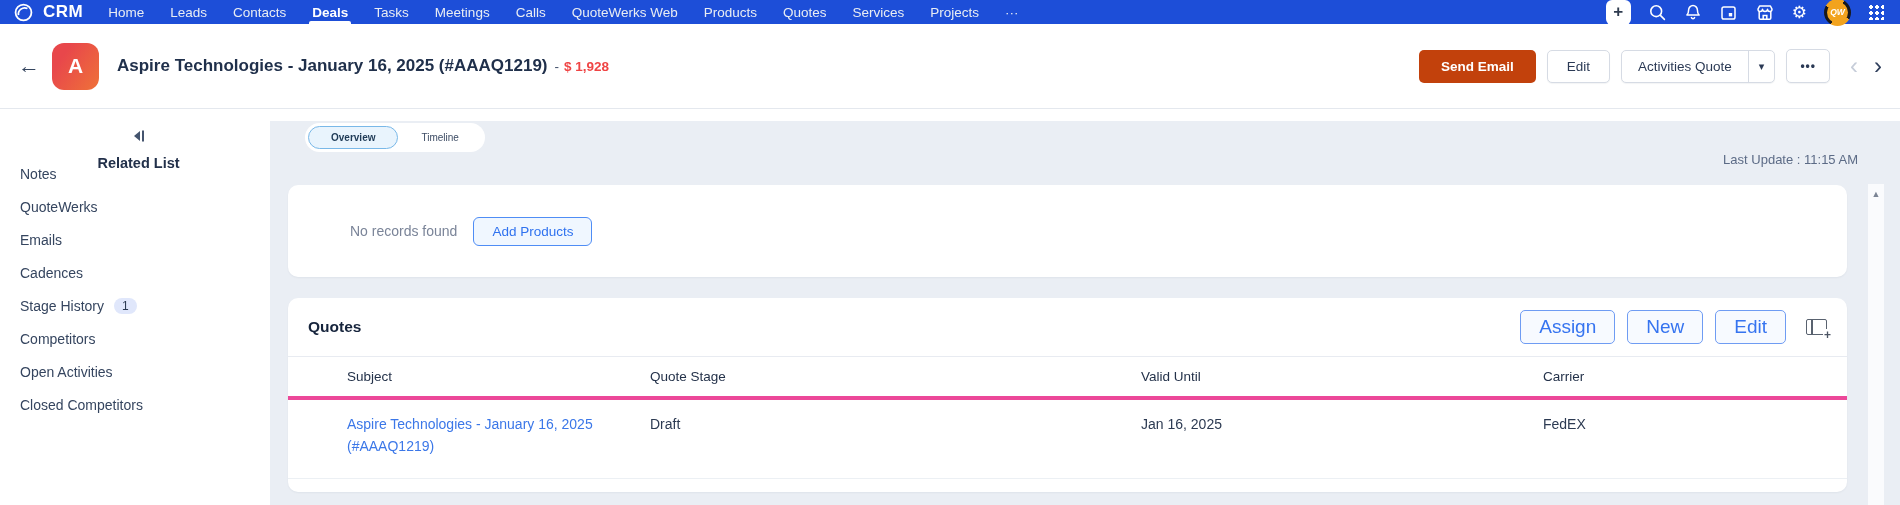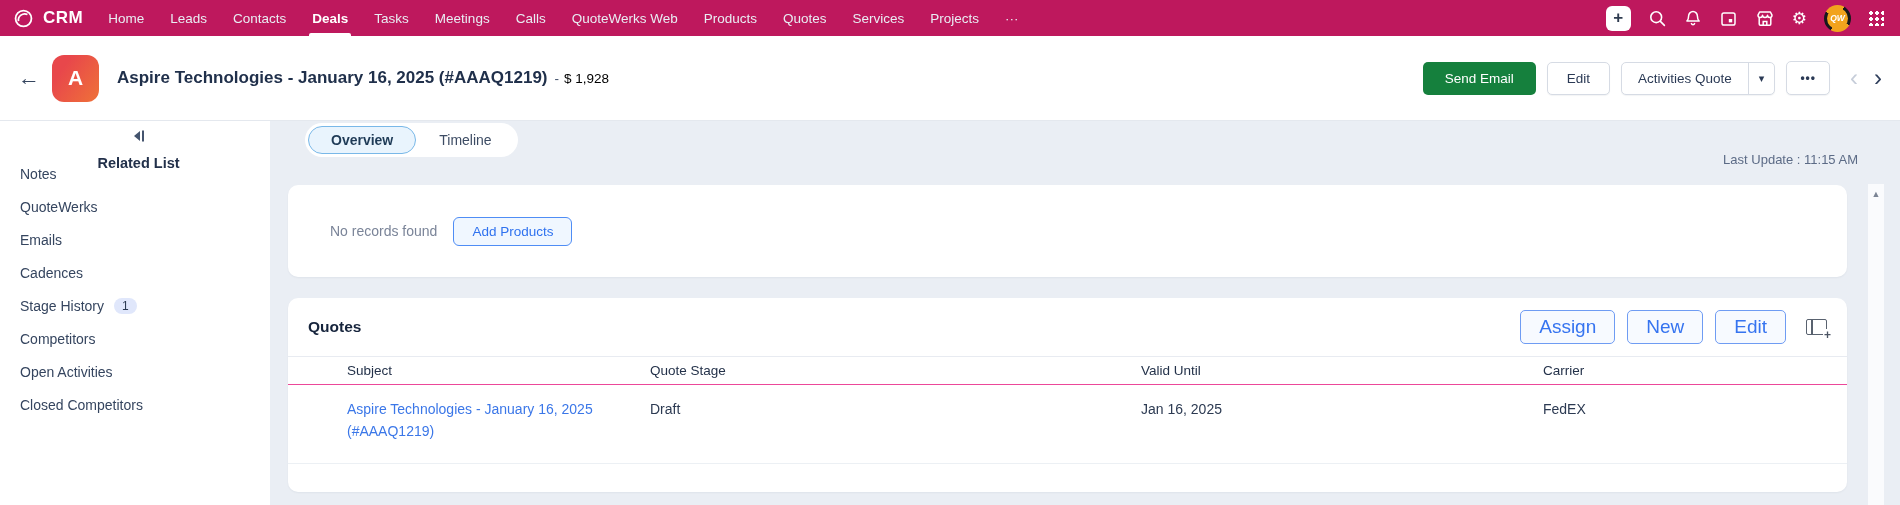--- a/index.html
+++ b/index.html
@@ -1,20 +1,20 @@
 <!DOCTYPE html>
 <html><head>
 <meta charset="utf-8">
 <style>
   * { margin:0; padding:0; box-sizing:border-box; }
   html,body { width:1900px; height:505px; overflow:hidden; background:#fff;
               font-family:"Liberation Sans", sans-serif; }
 
   
-  .topnav { height:36px; background:#be185d; display:flex; align-items:stretch; position:relative;text-align:right; }
+  .topnav { height:24px; background:#1d4ed8; display:flex; align-items:stretch; position:relative;text-align:right; }
   .brand { display:flex; align-items:center; gap:8px; padding:0 12px 0 12px; }
   .brand-name { color:#fff; font-size:17px; font-weight:700; letter-spacing:.5px; }
   .nav-items { display:flex; }
   .nav-item { display:flex; align-items:center; padding:0 13px; font-size:13.5px; color:#e9edf3; position:relative; cursor:pointer; white-space:nowrap; }
   .nav-item.active { font-weight:700; color:#fff; }
   .nav-item.active::after { content:""; position:absolute; left:10px; right:10px; bottom:0; height:3px; background:#fff; border-radius:2px 2px 0 0; }
   .nav-right { margin-left:auto; display:flex; align-items:center; gap:17px; padding-right:16px; }
   .plus-btn { width:25px; height:25px; background:#fff; border-radius:6px; color:#2e3b4f; font-size:17px; font-weight:700; display:flex; align-items:center; justify-content:center; cursor:pointer; }
   .nav-ic { display:flex; align-items:center; cursor:pointer; }
   .gear-glyph { color:#fff; font-size:17px; line-height:1; }
@@ -22,63 +22,63 @@
                background:conic-gradient(from 210deg,#17181c 0 25%,#f2a31d 0 50%,#17181c 0 75%,#f2a31d 0); cursor:pointer; }
   .qw-inner { width:21px; height:21px; border-radius:50%; background:#f2a31d; color:#fff; font-style:italic; font-weight:800; font-size:8.5px; display:flex; align-items:center; justify-content:center; }
   .grid-icon { width:16px; height:16px; background-image:radial-gradient(circle,#fff 1.7px,transparent 2px); background-size:6px 6px; background-position:0 0; cursor:pointer; }
 
   
   .record-header { height:85px; background:#fff; display:flex; align-items:center; padding:0 18px 0 14px; border-bottom:1px solid #e4e8ee; }
   .back-arrow { font-size:22px; color:#35455f; margin:0 12px 0 4px; cursor:pointer; }
   .rec-avatar { width:47px; height:47px; border-radius:12px; background:linear-gradient(125deg,#e8474b 25%,#ee6c3b 90%); color:#fff; font-size:21px; font-weight:600; display:flex; align-items:center; justify-content:center; margin-right:18px; flex:0 0 auto; }
   .rec-title { font-size:17px; font-weight:700; color:#20304b; white-space:nowrap; }
   .rec-sep { font-size:13.5px; color:#3f4e69; margin-left:7px; }
-  .rec-amount { font-size:13.5px; color:#000000; margin-left:5px; }
+  .rec-amount { font-size:13.5px; color:#ef4444; margin-left:5px;font-weight:bold; }
   .hdr-actions { margin-left:auto; display:flex; align-items:center; gap:11px; }
-  .btn-primary { background:#15803d; color:#fff; font-weight:400; font-size:13.5px; padding:9px 22px; border-radius:5px; border:0; cursor:pointer; }
+  .btn-primary { background:#c2410c; color:#fff; font-weight:700; font-size:13.5px; padding:9px 22px; border-radius:5px; border:0; cursor:pointer; }
   .btn { background:#fff; border:1px solid #d6dbe4; color:#2b3a55; font-size:13.5px; padding:8px 19px; border-radius:5px; box-shadow:0 1px 1px rgba(27,39,64,.05); cursor:pointer; }
   .split { display:flex; align-items:stretch; border:1px solid #d6dbe4; border-radius:5px; overflow:hidden; background:#fff; box-shadow:0 1px 1px rgba(27,39,64,.05); }
   .split-main { padding:8px 16px; font-size:13.5px; color:#2b3a55; cursor:pointer; }
   .split-caret { border-left:1px solid #d6dbe4; padding:0 10px; display:flex; align-items:center; color:#2b3a55; font-size:11px; cursor:pointer; }
   .more-btn { letter-spacing:1px; font-weight:700; font-size:12px; padding:9px 13px; }
   .pager { display:flex; align-items:center; gap:16px; margin-left:9px; font-size:24px; line-height:1; }
   .pg-prev { color:#c6cdd9; cursor:default; }
   .pg-next { color:#2f3f5c; cursor:pointer; }
 
   
   .main { position:absolute; top:121px; left:0; right:0; bottom:0; background:#eaeef4; }
   .sidebar { position:absolute; left:0; top:0; bottom:0; width:270px; background:#fff; }
   .sb-head { display:flex; align-items:center; gap:9px; padding:8px 0 0 7px; font-size:14.5px; font-weight:700; color:#22304a; height:30px;flex-direction:column; }
   .sb-list { margin-top:6px; }
   .sb-item { height:33px; display:flex; align-items:center; padding-left:20px; font-size:14px; color:#35455f; cursor:pointer; }
   .badge { margin-left:10px; background:#e0e7fb; border-radius:9px; padding:1px 8px; font-size:12px; color:#2c3a52; }
 
   .content { position:absolute; left:270px; right:0; top:0; bottom:0; }
   .tabsbar { position:relative; height:61px; }
   .tabs-pill { position:absolute; left:35px; top:2px; background:#fff; border-radius:17px; padding:3px; display:flex; align-items:center; }
-  .tab { padding:6px 23px; border-radius:14px; font-size:14px; color:#3d4c64; cursor:pointer; }
+  .tab { padding:6px 23px; border-radius:14px; font-size:10px; color:#3d4c64; cursor:pointer; }
   .tab.active { background:#e9f4fd; border:1px solid #79b8e8; color:#1f3b57; font-weight:600; padding:5px 22px; }
   .last-update { position:absolute; top:31px; right:42px; font-size:13px; color:#5c6b86; }
 
   .scrollarea { position:absolute; top:61px; left:0; right:0; bottom:0; }
   .card { position:absolute; left:18px; width:1559px; background:#fff; border-radius:10px; box-shadow:0 1px 2px rgba(20,30,50,.05); }
-  .products-card { top:3px; height:92px; display:flex; align-items:center; padding-left:42px; }
+  .products-card { top:3px; height:92px; display:flex; align-items:center; padding-left:62px; }
   .empty-text { color:#7a8498; font-size:14px; }
   .add-products { margin-left:16px; background:#f0f7ff; border:1px solid #4f8df5; color:#2f72ef; font-size:13.5px; padding:6px 18px; border-radius:6px; cursor:pointer; }
 
   .quotes-card { top:116px; height:194px; }
   .q-head { height:58px; display:flex; align-items:center; padding:0 20px; }
   .q-title { font-size:15.5px; font-weight:700; color:#16243c; }
   .q-actions { margin-left:auto; display:flex; align-items:center; gap:12px; }
   .q-btn { border:1px solid #6f9cf3; background:#f7faff; color:#3674f0; font-size:19px; padding:5px 18px; border-radius:5px; cursor:pointer; }
   .addcol { position:relative; width:21px; height:16px; border:1.6px solid #59626f; border-radius:2px; margin-left:8px; cursor:pointer; }
   .addcol::before { content:""; position:absolute; left:4px; top:0; bottom:0; width:1.6px; background:#59626f; }
   .addcol-plus { position:absolute; right:-5px; bottom:-7px; font-size:12px; font-weight:700; color:#4c5564; background:#fff; line-height:1; padding-left:1px; }
 
-  .q-table-head { display:grid; grid-template-columns:350px 491px 402px 1fr; height:29px; border-top:1px solid #e8ebf1; border-bottom:1px solid #ec4899; align-items:center; font-size:13.5px; color:#24324a; font-weight:500; }
+  .q-table-head { display:grid; grid-template-columns:350px 491px 402px 1fr; height:44px; border-top:1px solid #e8ebf1; border-bottom:4px solid #ec4899; align-items:center; font-size:13.5px; color:#24324a; font-weight:500; }
   .q-th { padding-left:12px; position:relative; }
   .q-th.first { padding-left:59px; }
   .q-th:not(.first)::before { content:""; position:absolute; left:0; top:13px; bottom:13px; width:1px; background:#dce1e9; }
   .q-row { display:grid; grid-template-columns:350px 491px 402px 1fr; border-bottom:1px solid #ecf0f4; height:79px; font-size:14px; color:#2c3a52; align-items:start; }
   .q-td { padding:13px 0 0 12px; line-height:22px; }
   .q-td.first { padding-left:59px; }
   .subject-link { color:#3b77e8; max-width:265px; display:inline-block; text-decoration:none; cursor:pointer; }
 
   .v-scroll { position:absolute; right:16px; top:2px; bottom:0; width:16px; background:#fafbfd; display:flex; justify-content:center; align-items:flex-start; }
   .v-scroll-up { color:#7b8494; font-size:9px; margin-top:5px; cursor:pointer; }

